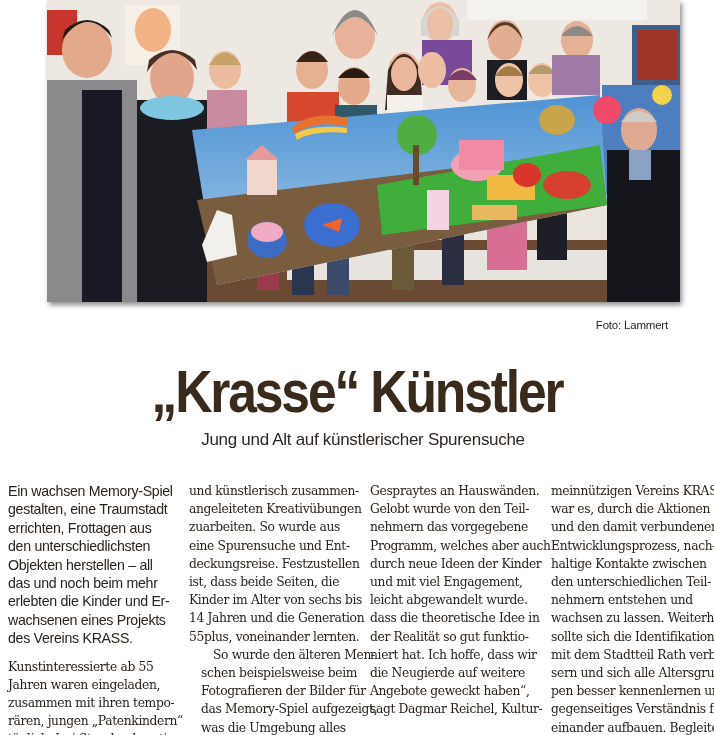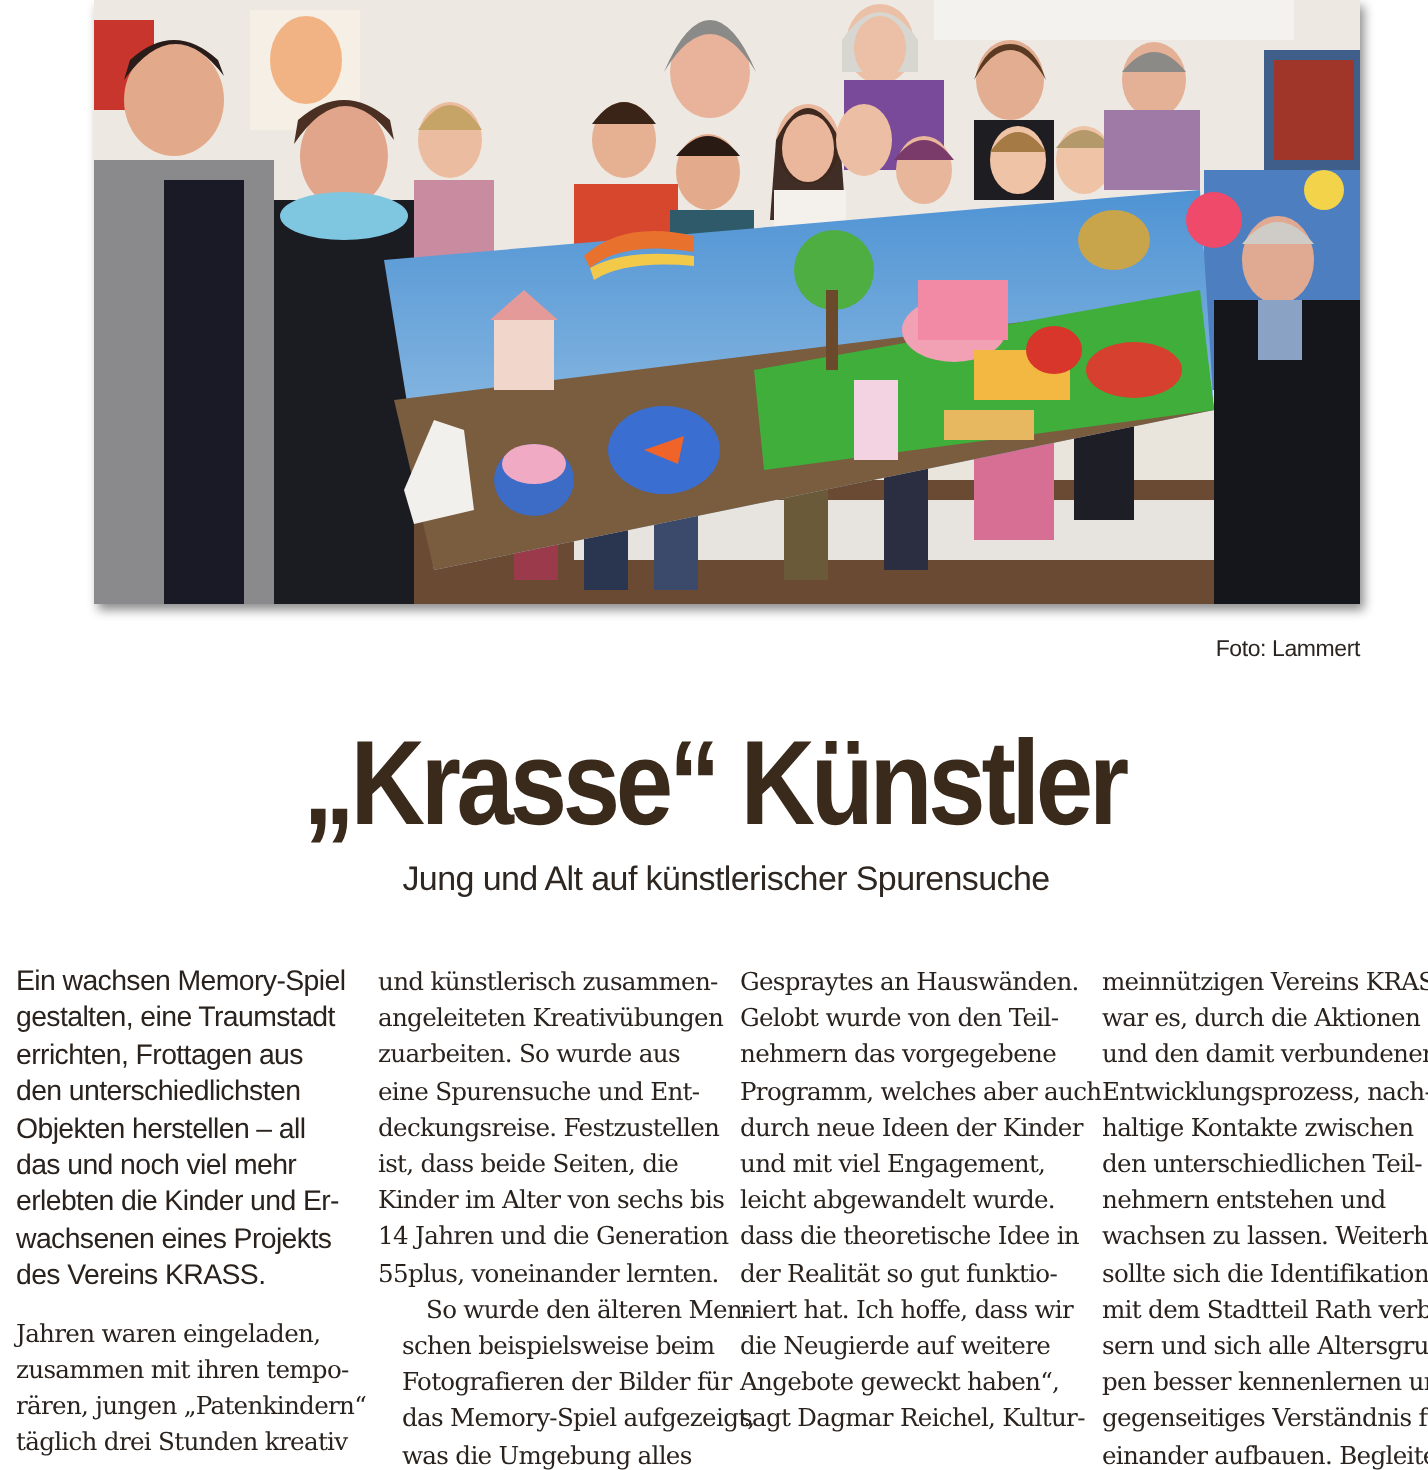--- a/index.html
+++ b/index.html
@@ -1,21 +1,21 @@
 <!DOCTYPE html>
 <html><head>
 <meta charset="utf-8">
 <style>
   html, body { margin:0; padding:0; }
   body { width:714px; height:735px; overflow:hidden; background:#ffffff; position:relative; font-family:"DejaVu Serif", serif; color:#2a231d; }
   .photo-wrap { position:absolute; left:47px; top:0; width:633px; height:302px; box-shadow:2px 3px 5px rgba(0,0,0,0.45); overflow:hidden; background:#d9d4cc; }
   .photo-wrap svg { display:block; }
   .caption { position:absolute; top:319px; left:47px; width:633px; height:16px; font-family:"Liberation Sans", sans-serif; font-size:11.5px; color:#2b2520; letter-spacing:-0.2px; }
   .caption .cap-text { position:absolute; left:0; top:0; }
-  .caption .credit { position:absolute; right:0; top:0; }
+  .caption .credit { position:absolute; right:12px; top:0; }
   .headline { position:absolute; top:356px; left:0; width:714px; text-align:center; font-family:"Liberation Sans", sans-serif; font-weight:bold; font-size:60px; line-height:72px; color:#3a2a1c; letter-spacing:-2.5px; transform:scaleX(0.86); transform-origin:center; }
   .subtitle { position:absolute; top:430px; left:0; width:726px; text-align:center; font-family:"Liberation Sans", sans-serif; font-size:17px; color:#2e2620; letter-spacing:-0.3px; }
   .col { position:absolute; top:482px; font-size:12.3px; line-height:18.2px; color:#2a231d; letter-spacing:-0.35px; }
   .col p { margin:0; }
   .col p.indent { text-indent:12px; }
   .col1 { left:8px; width:172px; }
   .col2 { left:189px; width:170px; }
   .col3 { left:370px; width:170px; }
   .col4 { left:551px; width:170px; }
   .lead { font-family:"Liberation Sans", sans-serif; font-size:14.2px; line-height:18.4px; color:#2a231d; letter-spacing:-0.3px; margin-bottom:10px !important; }
@@ -133,26 +133,27 @@
 <div class="headline">„Krasse“ Künstler</div>
 <div class="subtitle">Jung und Alt auf künstlerischer Spurensuche</div>
 
 <div class="col col1">
   <p class="lead">
     <span class="line">Ein wachsen Memory-Spiel</span>
     <span class="line">gestalten, eine Traumstadt</span>
     <span class="line">errichten, Frottagen aus</span>
     <span class="line">den unterschiedlichsten</span>
     <span class="line">Objekten herstellen – all</span>
-    <span class="line">das und noch viel mehr</span>
+    <span class="line">das und noch beim mehr</span>
     <span class="line">erlebten die Kinder und Er-</span>
     <span class="line">wachsenen eines Projekts</span>
     <span class="line">des Vereins KRASS.</span>
   </p>
   <p>
+    <span class="line">Kunstinteressierte ab 55</span>
     <span class="line">Jahren waren eingeladen,</span>
     <span class="line">zusammen mit ihren tempo-</span>
     <span class="line">rären, jungen „Patenkindern“</span>
     <span class="line">täglich drei Stunden kreativ</span>
   </p>
 </div>
 
 <div class="col col2">
   <p>
     <span class="line">und künstlerisch zusammen-</span>

